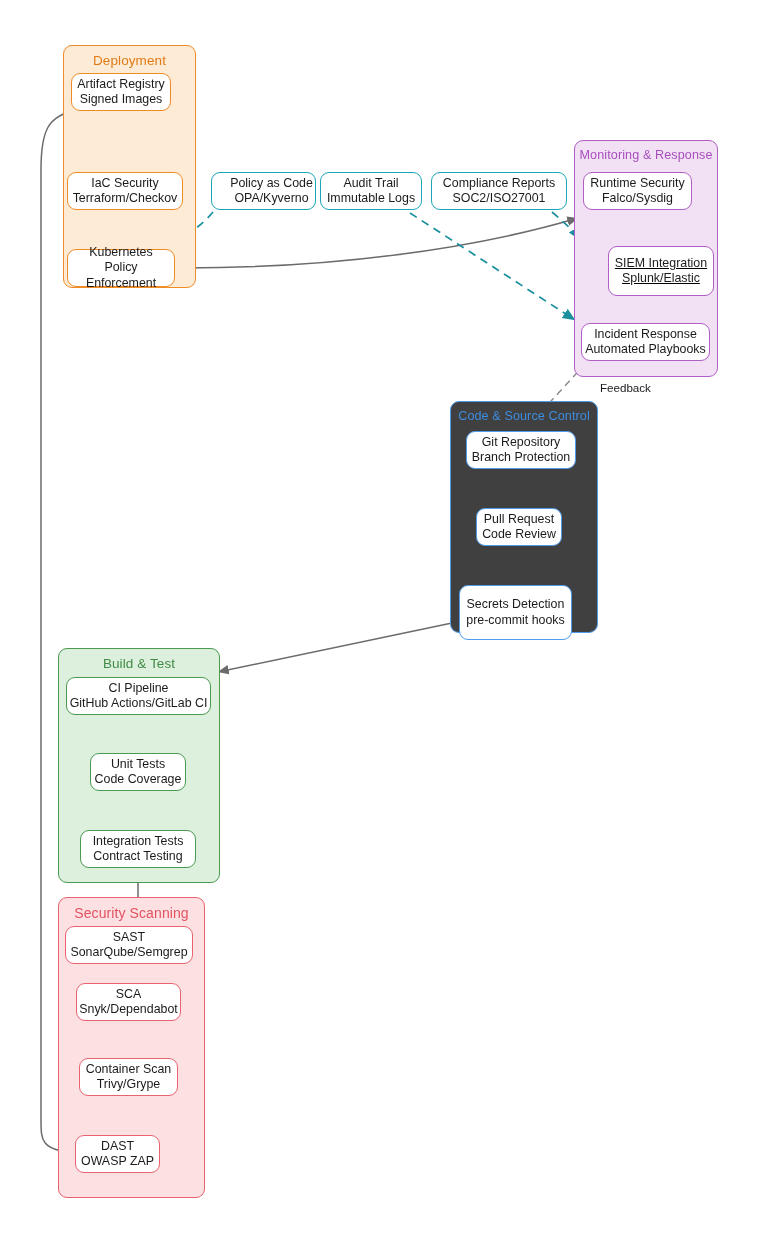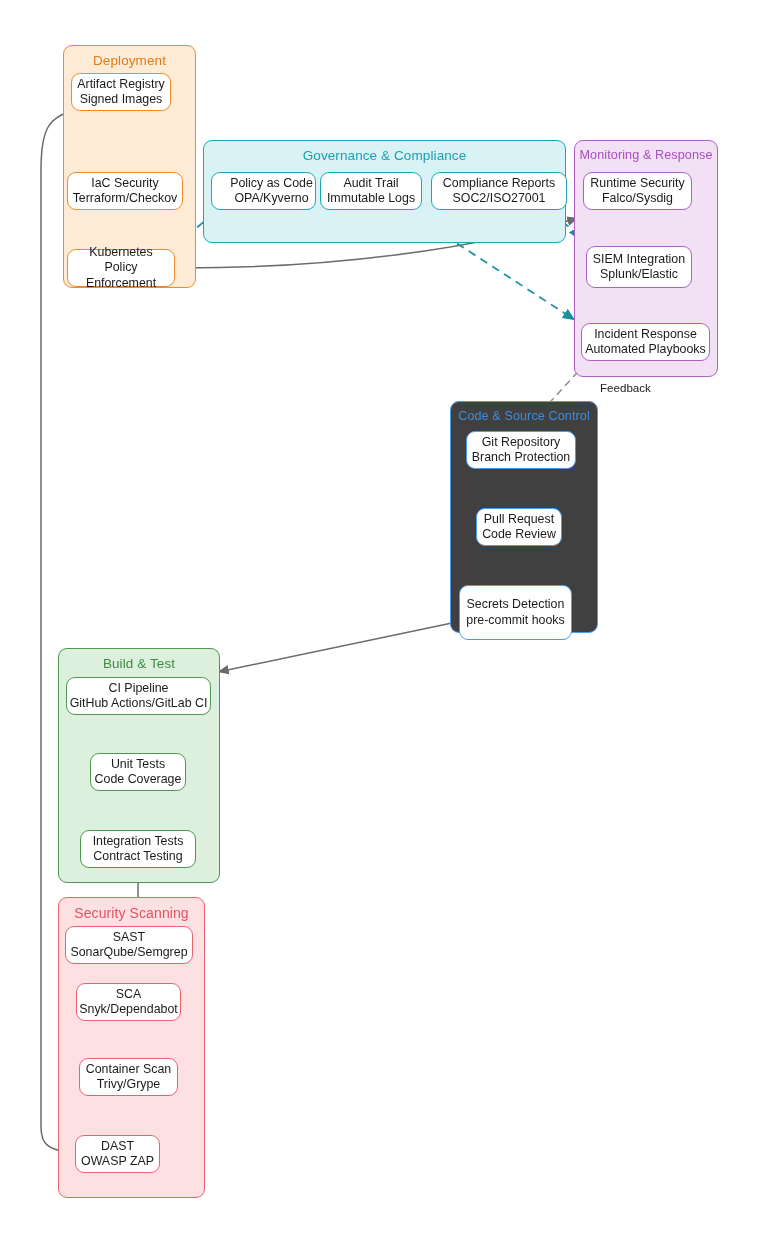--- a/index.html
+++ b/index.html
@@ -71,23 +71,20 @@
       <path d="M213,212 C200,228 180,240 163,246" marker-end="url(#ah-teal)"></path>
       <path d="M552,212 C566,224 575,232 580,240" marker-end="url(#ah-teal)"></path>
       <path d="M410,213 L575,320" marker-end="url(#ah-teal)"></path>
     </g>
   </svg>
 
   <div class="cluster" style="left:63px;top:45px;width:133px;height:243px;border-color:#f08c28;background:#fdebd5;">
     <div class="cluster-title" style="top:7px;color:#e07b18;">Deployment</div>
   </div>
 
-  <div class="cluster" style="left:203px;top:140px;width:363px;height:103px;border-color:#1ba7b8;background:#d9f2f5;">
-    <div class="cluster-title" style="top:7px;color:#18a0b0;">Governance &amp; Compliance</div>
-  </div>
 
   <div class="cluster" style="left:574px;top:140px;width:144px;height:237px;border-color:#b05fc4;background:#f2e0f5;">
     <div class="cluster-title" style="top:7px;color:#a84fbe;font-size:12.6px;">Monitoring &amp; Response</div>
   </div>
 
   <div class="cluster" style="left:450px;top:401px;width:148px;height:232px;border-color:#4e9bea;background:#404040;">
     <div class="cluster-title" style="top:7px;color:#3d8de0;font-size:12.6px;">Code &amp; Source Control</div>
   </div>
 
   <div class="cluster" style="left:58px;top:648px;width:162px;height:235px;border-color:#4c9a52;background:#ddefdd;">
@@ -121,21 +118,21 @@
   </div>
   <div class="node" style="left:431px;top:172px;width:136px;height:38px;border-color:#1ba7b8;">
     <span class="nl">Compliance Reports
 SOC2/ISO27001</span>
   </div>
 
   <div class="node" style="left:583px;top:172px;width:109px;height:38px;border-color:#b05fc4;">
     <span class="nl">Runtime Security
 Falco/Sysdig</span>
   </div>
-  <div class="node" style="left:586px;top:246px;width:106px;height:42px;border-color:#b05fc4;">
+  <div class="node" style="left:608px;top:246px;width:106px;height:50px;border-color:#b05fc4;text-decoration:underline;">
     <span class="nl">SIEM Integration
 Splunk/Elastic</span>
   </div>
   <div class="node" style="left:581px;top:323px;width:129px;height:38px;border-color:#b05fc4;">
     <span class="nl">Incident Response
 Automated Playbooks</span>
   </div>
 
   <div class="node" style="left:466px;top:431px;width:110px;height:38px;border-color:#4e9bea;">
     <span class="nl">Git Repository

